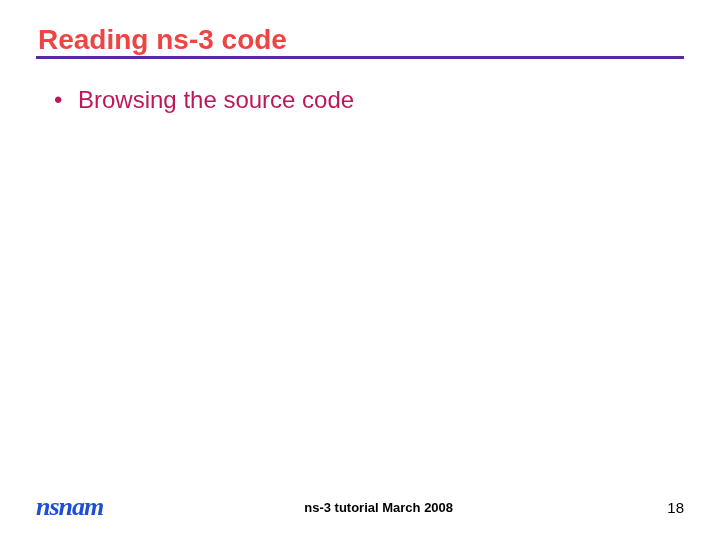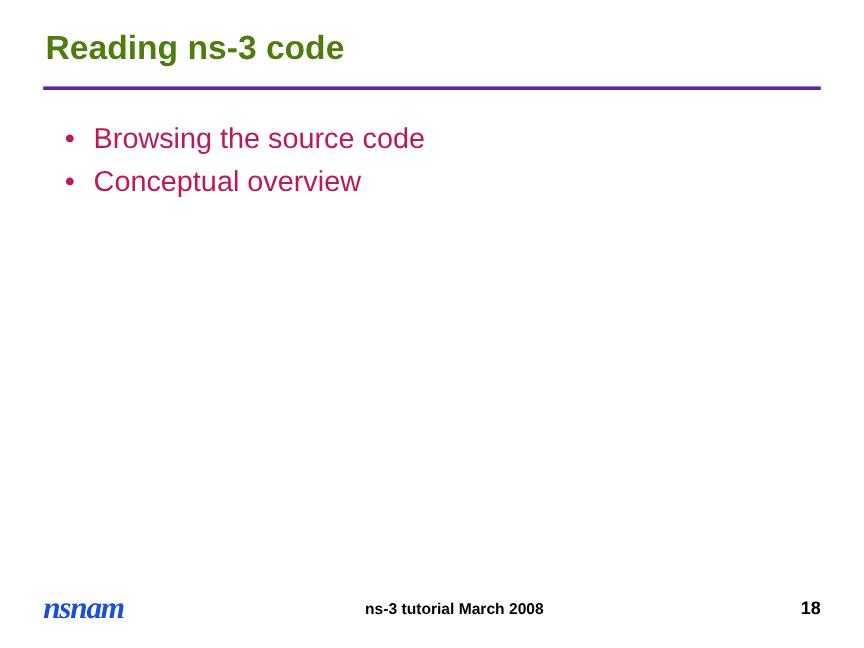--- a/index.html
+++ b/index.html
@@ -18,22 +18,22 @@
     .slide {
       width: 100%;
       height: 100%;
       padding: 24px 36px 20px 36px;
       display: flex;
       flex-direction: column;
     }
     .title {
       font-size: 28px;
       font-weight: bold;
-      color: #4d7c0f;
-      margin-bottom: 16px;
+      color: #ef4444;
+      margin-bottom: 0;
       padding-left: 2px;
     }
     .divider {
       border: none;
       border-top: 3px solid #5a2aa0;
       margin-bottom: 24px;
     }
     .bullet-list {
       list-style: none;
       padding-left: 18px;
@@ -75,31 +75,29 @@
       text-align: center;
       font-size: 13px;
       font-weight: bold;
       color: #000000;
     }
     .page-num {
       font-size: 15px;
       color: #000000;
       min-width: 30px;
       text-align: right;
-      font-weight: bold;
     }
   </style>
 </head>
 <body>
 
 <div class="slide">
   <h1 class="title">Reading ns-3 code</h1>
   <hr class="divider">
   <ul class="bullet-list">
     <li class="bullet-item">Browsing the source code</li>
-    <li class="bullet-item">Conceptual overview</li>
   </ul>
   <div class="footer">
     <div class="logo">nsnam</div>
     <div class="footer-text">ns-3 tutorial March 2008</div>
     <div class="page-num">18</div>
   </div>
 </div>
 
 </body></html>

